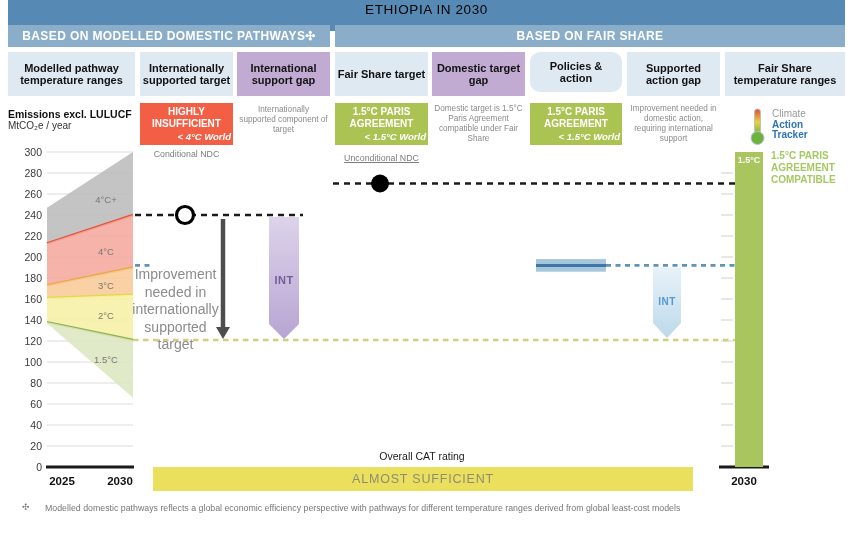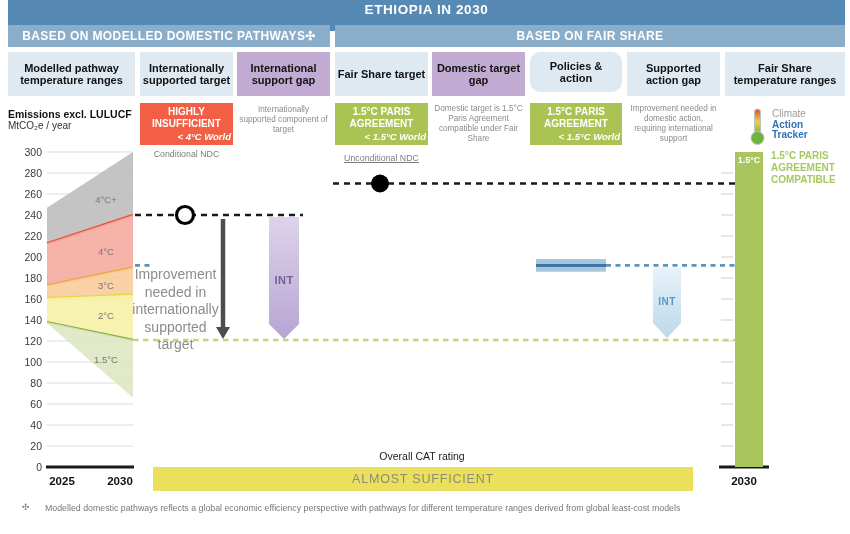--- a/index.html
+++ b/index.html
@@ -1,19 +1,19 @@
 <!DOCTYPE html>
 <html><head>
 <meta charset="utf-8">
 <style>
   html,body{margin:0;padding:0;background:#fff;}
   #stage{position:relative;width:850px;height:534px;background:#fff;overflow:hidden;
          font-family:"Liberation Sans",sans-serif;}
   .abs{position:absolute;}
-  .banner{background:#5689b3;color:#ffffff;font-weight:bold;font-size:13.5px;letter-spacing:.6px;
+  .banner{background:#5689b3;color:#000000;font-weight:normal;font-size:13.5px;letter-spacing:.6px;
           display:flex;align-items:flex-end;justify-content:center;padding-bottom:14px;}
   .section{background:#8aadca;color:#fff;font-weight:bold;font-size:12px;letter-spacing:.4px;
            display:flex;align-items:center;justify-content:center;}
   .colhead{background:#dfe9f1;color:#121212;font-weight:bold;font-size:11px;line-height:1.12;
            display:flex;align-items:center;justify-content:center;text-align:center;padding:2px;box-sizing:border-box;}
   .colhead.purple{background:#c2abd2;}
   .ratebox{color:#fff;text-align:center;display:flex;flex-direction:column;align-items:flex-end;
            justify-content:center;box-sizing:border-box;padding:2px;}
   .ratebox .big{font-weight:bold;font-size:10px;line-height:1.12;}
   .ratebox .world{font-weight:bold;font-style:italic;font-size:9.5px;margin-top:2px;}

